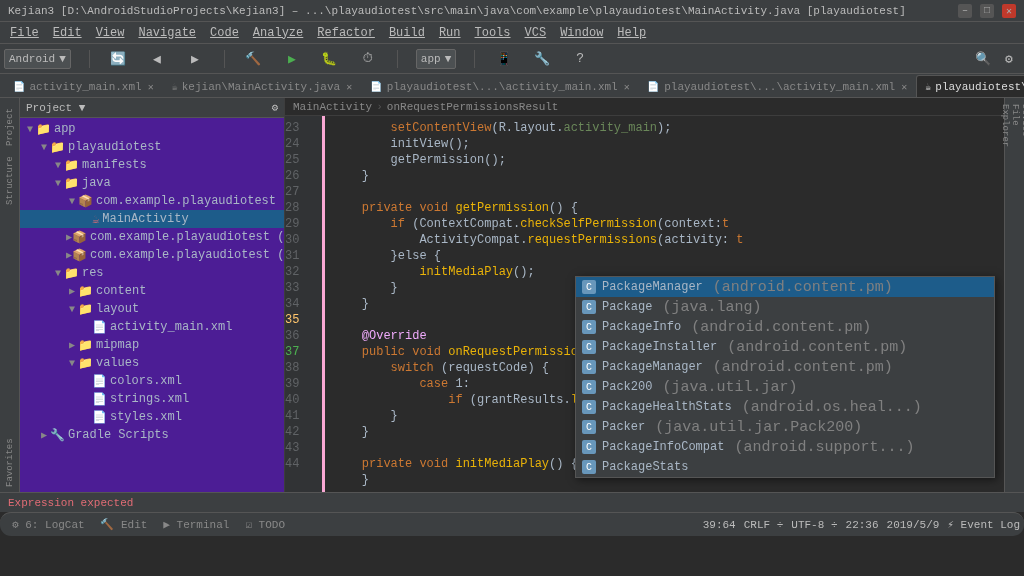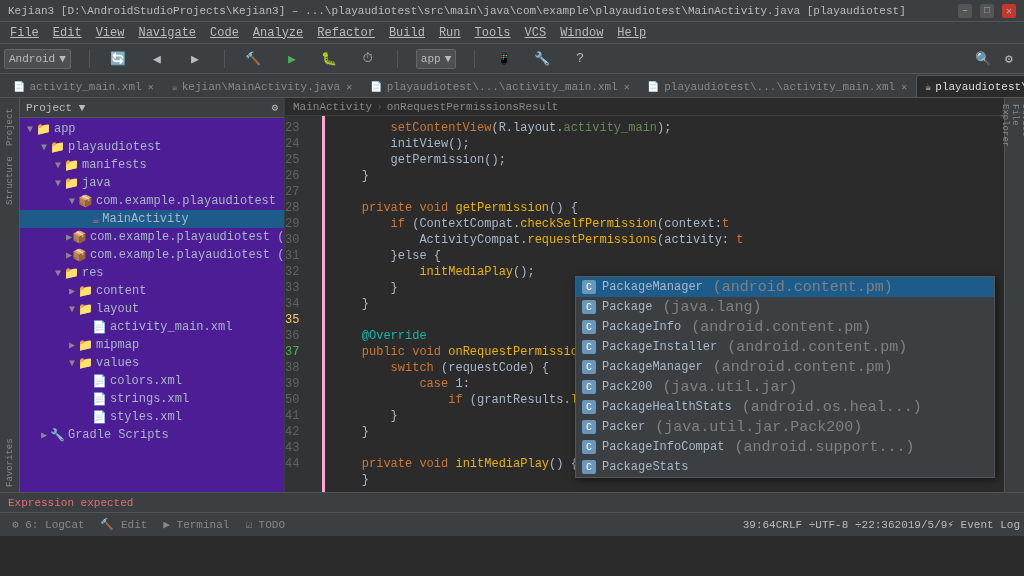--- a/index.html
+++ b/index.html
@@ -51,34 +51,34 @@
 
     
     #editor-area { flex: 1; overflow: hidden; display: flex; flex-direction: column; background: #2b2b2b; position: relative; }
     #code-container { flex: 1; overflow: auto; display: flex; position: relative; }
     #line-numbers { width: 40px; background: #313335; padding: 4px 4px 4px 0; color: #606366; font-size: 12px; line-height: 16px; user-select: none; flex-shrink: 0; border-right: 3px solid #f9a8d4; }
     #code-content { flex: 1; padding: 4px 8px; font-size: 12px; line-height: 16px; white-space: pre; overflow: auto; position: relative; }
 
     .kw { color: #cc7832; }
     .str { color: #6a8759; }
     .fn { color: #eab308; }
-    .annotation { color: #14b8a6; }
+    .annotation { color: #f0abfc; }
     .highlight { background: #3d6b99; }
 
     
     #autocomplete { position: absolute; top: 160px; left: 290px; width: 420px; background: #3c3f41; border: 1px solid #555; box-shadow: 2px 2px 8px rgba(0,0,0,0.5); z-index: 100; }
     .ac-item { display: flex; align-items: center; height: 20px; padding: 0 6px; gap: 6px; font-size: 12px; cursor: pointer; }
     .ac-item.selected { background: #1d5c8a; }
     .ac-icon { width: 14px; height: 14px; display: flex; align-items: center; justify-content: center; font-size: 10px; border-radius: 2px; flex-shrink: 0; }
     .ac-icon.class { background: #6897bb; color: white; }
     .ac-main { color: #a9b7c6; }
     .ac-pkg { color: #808080; font-size: 15px; margin-left: 4px; }
 
     
-    #bottom-tabs { background: #3c3f41; height: 24px; display: flex; align-items: center; padding: 0 4px; border-top: 1px solid #555; }
+    #bottom-tabs { background: #3c3f41; height: 24px; display: flex; align-items: center; padding: 0 4px; border-top: 1px solid #555; border-radius: 11px; }
     .bottom-tab { padding: 2px 8px; font-size: 11px; color: #888; cursor: pointer; height: 20px; display: flex; align-items: center; border-radius: 2px; }
 
     
     #breadcrumb { background: #2b2b2b; height: 18px; display: flex; align-items: center; padding: 0 8px; border-bottom: 1px solid #3d3d3d; font-size: 11px; color: #888; }
     .bc-sep { margin: 0 4px; color: #555; }
 
     
     #expr-bar { background: #3c3f41; height: 20px; display: flex; align-items: center; padding: 0 8px; border-top: 1px solid #555; font-size: 11px; color: #e06c75; }
   </style>
 </head>
@@ -294,21 +294,21 @@
           <div>30</div>
         <div>31</div>
           <div>32</div>
           <div>33</div>
           <div>34</div>
         <div style="color:#ffc66d;">35</div>
         <div>36</div>
           <div style="color:#4caf50;">37</div>
           <div>38</div>
         <div>39</div>
-          <div>50</div>
+          <div>40</div>
           <div>41</div>
           <div>42</div>
         <div>43</div>
           <div>44</div>
       </div>
       <div id="code-content"><span class="kw">        setContentView</span>(R.layout.<span class="str">activity_main</span>);
         initView();
         getPermission();
     }
 
@@ -392,21 +392,21 @@
 
 <div id="expr-bar">
   <span>Expression expected</span>
 </div>
 
 <div id="bottom-tabs">
   <div class="bottom-tab">⚙ 6: LogCat</div>
   <div class="bottom-tab">🔨 Edit</div>
   <div class="bottom-tab">▶ Terminal</div>
   <div class="bottom-tab">☑ TODO</div>
-  <div style="margin-left:auto;display:flex;align-items:center;font-size:11px;color:#bbb;justify-content:flex-end;">
+  <div style="margin-left:auto;display:flex;align-items:center;gap:8px;font-size:11px;color:#bbb;justify-content:flex-end;">
     <span>39:64</span>
     <span>CRLF ÷</span>
     <span>UTF-8 ÷</span>
     <span>22:36</span>
     <span>2019/5/9</span>
     <span>⚡ Event Log</span>
   </div>
 </div>
 
 </body></html>

